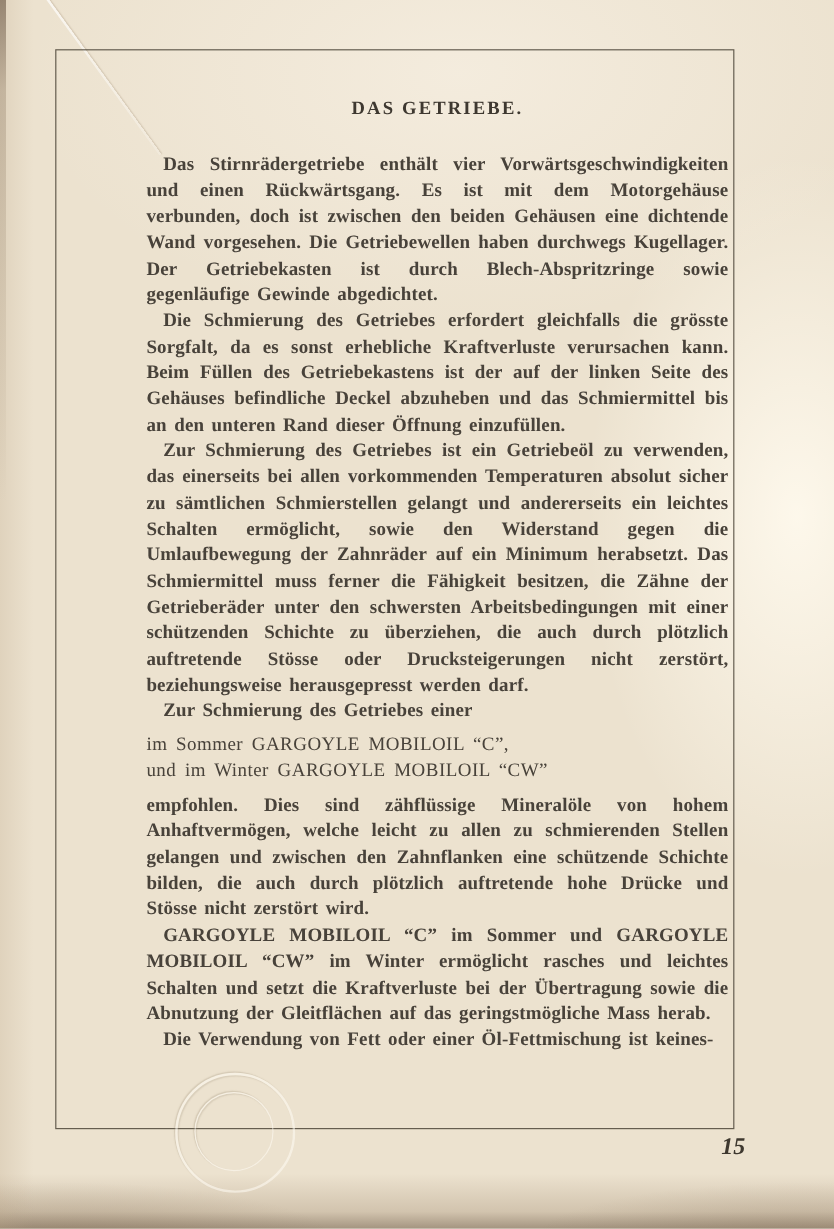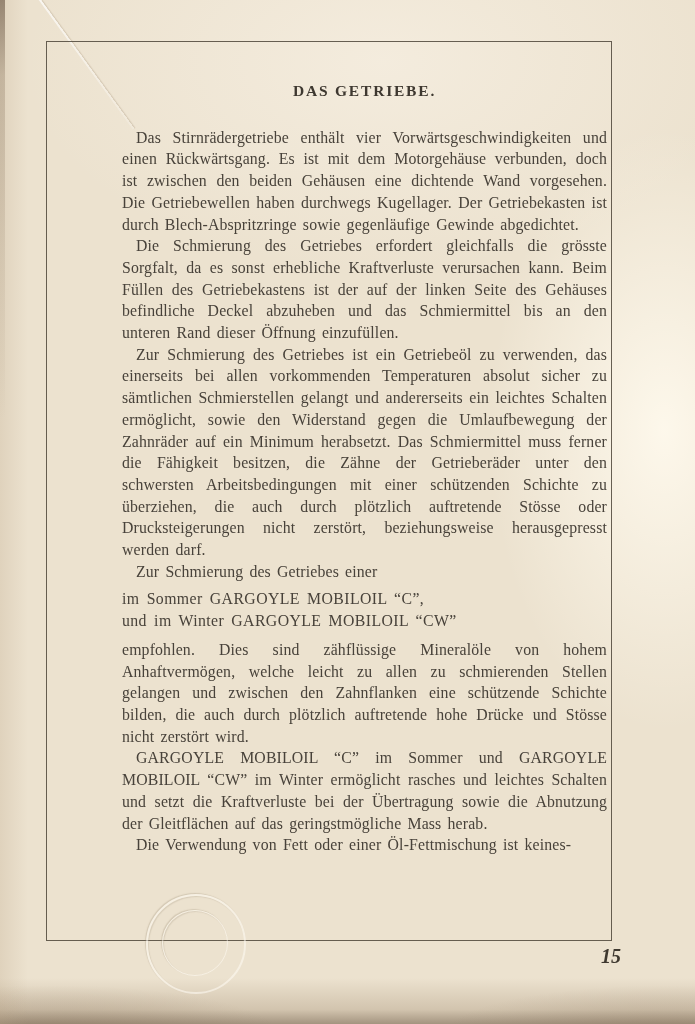--- a/index.html
+++ b/index.html
@@ -22,21 +22,21 @@
   }
   .content{
     position:absolute;left:106px;top:80px;width:485px;
     color:#48423a;font-size:15.8px;line-height:21.7px;
     hyphens:auto;margin-left:16px;-webkit-hyphens:auto;
   }
   .title{
     font-size:15.5px;font-weight:bold;letter-spacing:1.8px;
     text-align:center;margin:0 0 25px 0;color:#3e3830;
   }
-  .content p{margin:0;text-align:justify;word-spacing:0.13em;letter-spacing:0.15px;}
+  .content p{margin:0;text-align:justify;word-spacing:0.13em;letter-spacing:0.15px;font-weight:bold;}
   .content p.indent{text-indent:14px;}
   .center-block{margin:6px 0 7px 0;}
   .center-block div{line-height:21.7px;letter-spacing:0.4px;word-spacing:0.18em;}
   .page-num{
     position:absolute;left:601px;top:945px;
     font-style:italic;font-weight:bold;font-size:20px;color:#3e382f;
   }
   .wm{
     position:absolute;white-space:nowrap;
     color:rgba(236,226,211,0.05);

